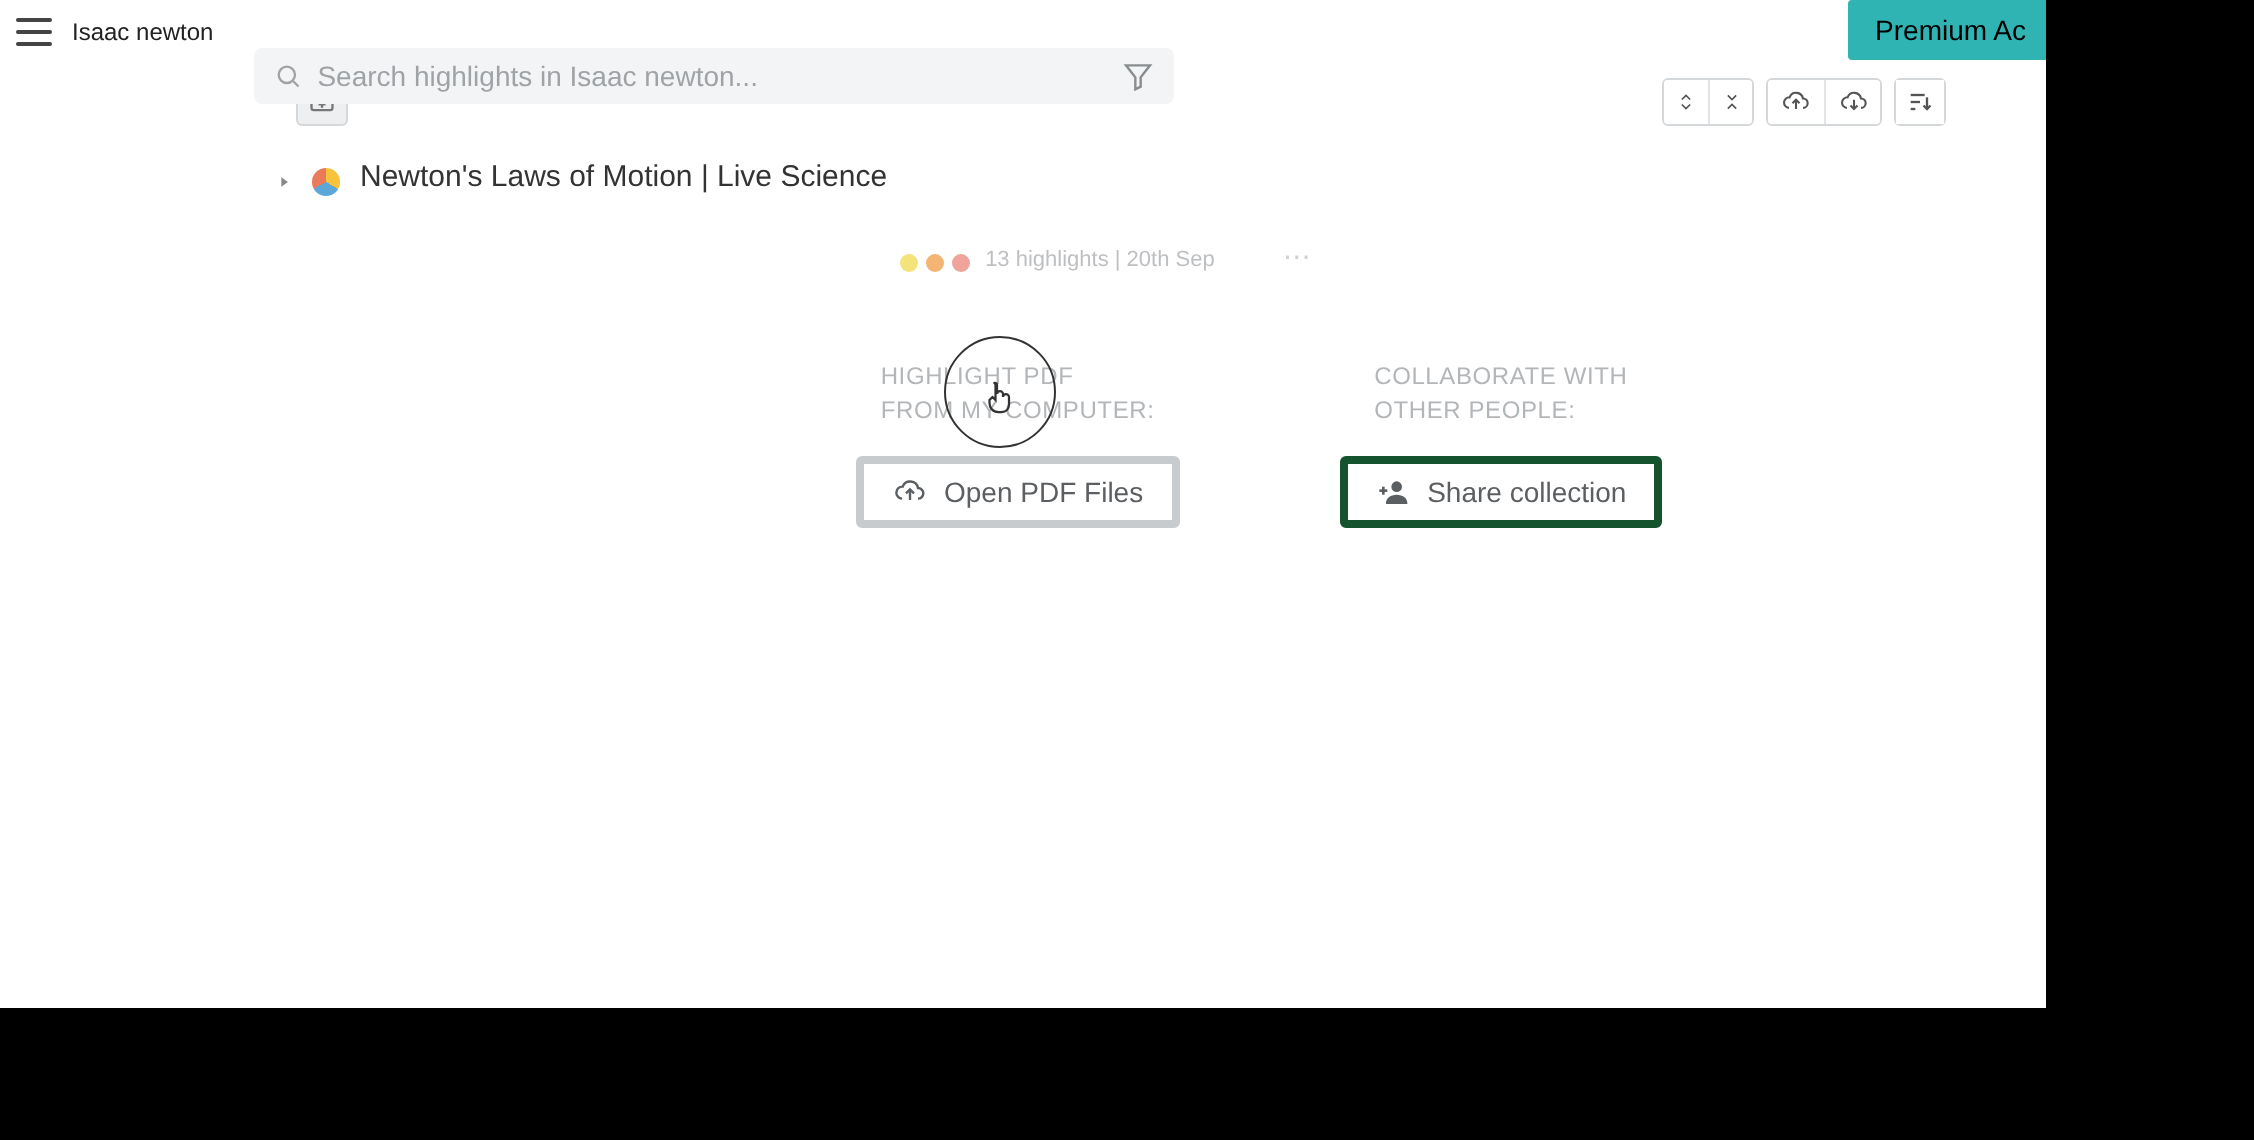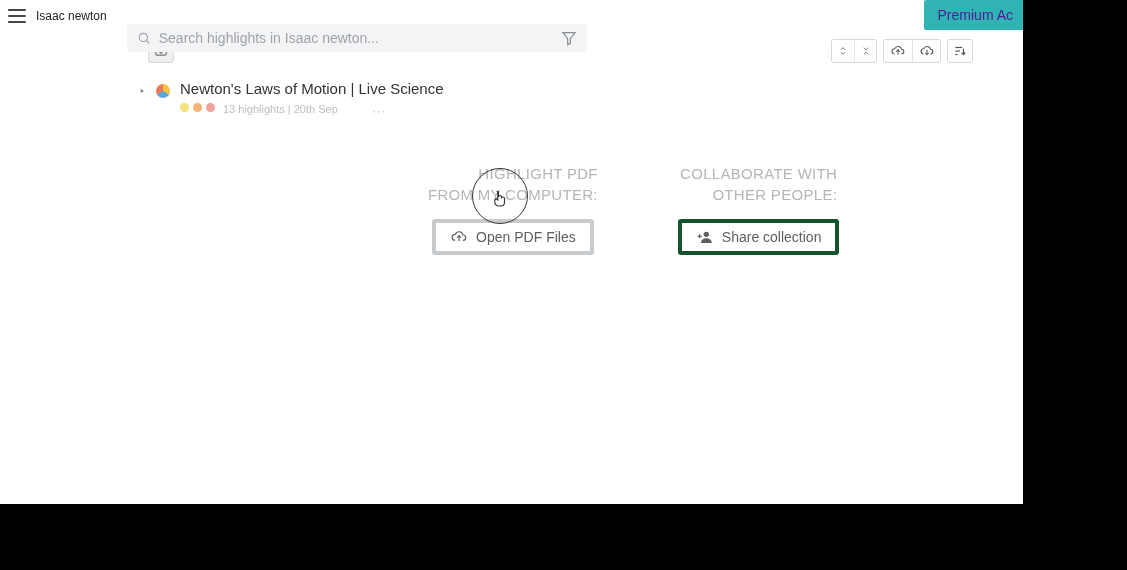--- a/index.html
+++ b/index.html
@@ -8,50 +8,50 @@
 
 .header { display: flex; align-items: center; height: 32px; padding: 0 8px; gap: 10px; }
 .hamburger { width: 18px; height: 18px; display: flex; flex-direction: column; justify-content: center; gap: 4px; cursor: pointer; }
 .hamburger span { display: block; height: 2px; background: #444; border-radius: 1px; }
 .page-title { font-size: 12px; color: #222; font-weight: 400; white-space: nowrap; }
 .search-wrap { position: relative; margin-left: 10px; flex: 0 0 auto; margin-top: 44px; }
 .search-input { width: 460px; height: 28px; border: none; background: #f3f4f5; border-radius: 4px; padding: 0 36px 0 32px; font-size: 14px; color: #222; outline: none; }
 .search-input::placeholder { color: #a0a3a6; }
 .search-icon { position: absolute; left: 10px; top: 50%; transform: translateY(-50%); color: #a0a3a6; }
 .filter-icon { position: absolute; right: 10px; top: 50%; transform: translateY(-50%); color: #8a8d90; }
-.premium-btn { position: absolute; right: 0; top: 0; height: 30px; background: #2fb3b3; color: #4c1d95; border: none; padding: 0 10px 0 14px; font-size: 14px; cursor: pointer; border-radius: 2px 0 0 2px; overflow: hidden; }
+.premium-btn { position: absolute; right: 0; top: 0; height: 30px; background: #2fb3b3; color: #000000; border: none; padding: 0 10px 0 14px; font-size: 14px; cursor: pointer; border-radius: 2px 0 0 2px; overflow: hidden; }
 
 .toolbar-row { display: flex; align-items: center; height: 34px; padding: 4px 8px 0 148px; }
 .new-collection-btn { width: 26px; height: 24px; border: 1px solid #d5d8db; border-radius: 3px; background: #eeeff0; display: flex; align-items: center; justify-content: center; cursor: pointer; color: #777; }
 .toolbar-right { margin-left: auto; display: flex; align-items: center; gap: 6px; margin-right: 42px; }
 .tool-group { display: flex; border: 1px solid #d5d8db; border-radius: 3px; overflow: hidden; }
 .tool-btn { width: 22px; height: 22px; border: none; background: #fff; display: flex; align-items: center; justify-content: center; cursor: pointer; color: #555; }
 .tool-btn + .tool-btn { border-left: 1px solid #e2e4e6; }
 .tool-group.cloud .tool-btn { width: 28px; }
 .sort-btn-wrap { border: 1px solid #d5d8db; border-radius: 3px; }
 .sort-btn { width: 24px; height: 22px; border: none; background: #fff; display: flex; align-items: center; justify-content: center; cursor: pointer; color: #555; }
 
 .content { padding: 10px 42px 0 148px; }
 .item { display: flex; align-items: flex-start; gap: 8px; padding: 4px 0 16px 0; position: relative; margin-left: -10px; }
 .caret { color: #888; margin-top: 6px; cursor: pointer; }
 .favicon { width: 18px; height: 18px; border-radius: 3px; margin-top: 2px; background: #fff; display: flex; align-items: center; justify-content: center; position: relative; }
 .favicon-inner { width: 14px; height: 14px; border-radius: 50%; background: conic-gradient(#f7c23c 0 120deg, #5aa7d8 120deg 240deg, #e97b5a 240deg 360deg); }
-.item-body { display: flex; flex-direction: column; gap: 6px; }
+.item-body { display: flex; flex-direction: row; gap: 6px; }
 .item-title { font-size: 15px; color: #333; font-weight: 400; }
-.sub-row { display: flex; align-items: flex-start; gap: 4px; }
+.sub-row { display: flex; align-items: flex-end; gap: 4px; margin-top: 40px; }
 .dot { width: 9px; height: 9px; border-radius: 50%; }
 .d1 { background: #f4e27a; }
 .d2 { background: #f3b571; }
 .d3 { background: #efa39b; }
 .subtext { font-size: 11px; color: #bdbfc2; margin-left: 4px; }
 .more-dots { color: #cfd2d5; margin-left: 30px; font-size: 14px; cursor: pointer; }
 
 .actions-row { display: flex; gap: 80px; justify-content: flex-start; margin-top: 28px; margin-left: 280px; }
 .action-col { display: flex; flex-direction: column; align-items: center; gap: 14px; }
-.action-label { font-size: 15px; letter-spacing: 0.3px; color: #b3b6b9; text-align: right; line-height: 1.4; text-transform: uppercase; }
+.action-label { font-size: 12px; letter-spacing: 0.3px; color: #b3b6b9; text-align: left; line-height: 1.4; text-transform: uppercase; }
 .action-btn { height: 36px; padding: 0 14px; border: 4px solid #14532d; background: #fff; border-radius: 3px; display: flex; align-items: center; gap: 8px; cursor: pointer; color: #5c5f62; font-size: 14px; }
 .action-btn.primary { border-color: #c8cbce; }
 
 .cursor-ring { position: absolute; width: 56px; height: 56px; border: 1px solid #333; border-radius: 50%; left: 472px; top: 168px; pointer-events: none; display: flex; align-items: center; justify-content: center; }
 .cursor-ring svg { position: relative; top: 4px; }
 </style>
 </head>
 <body>
 
 <div class="app-surface">

